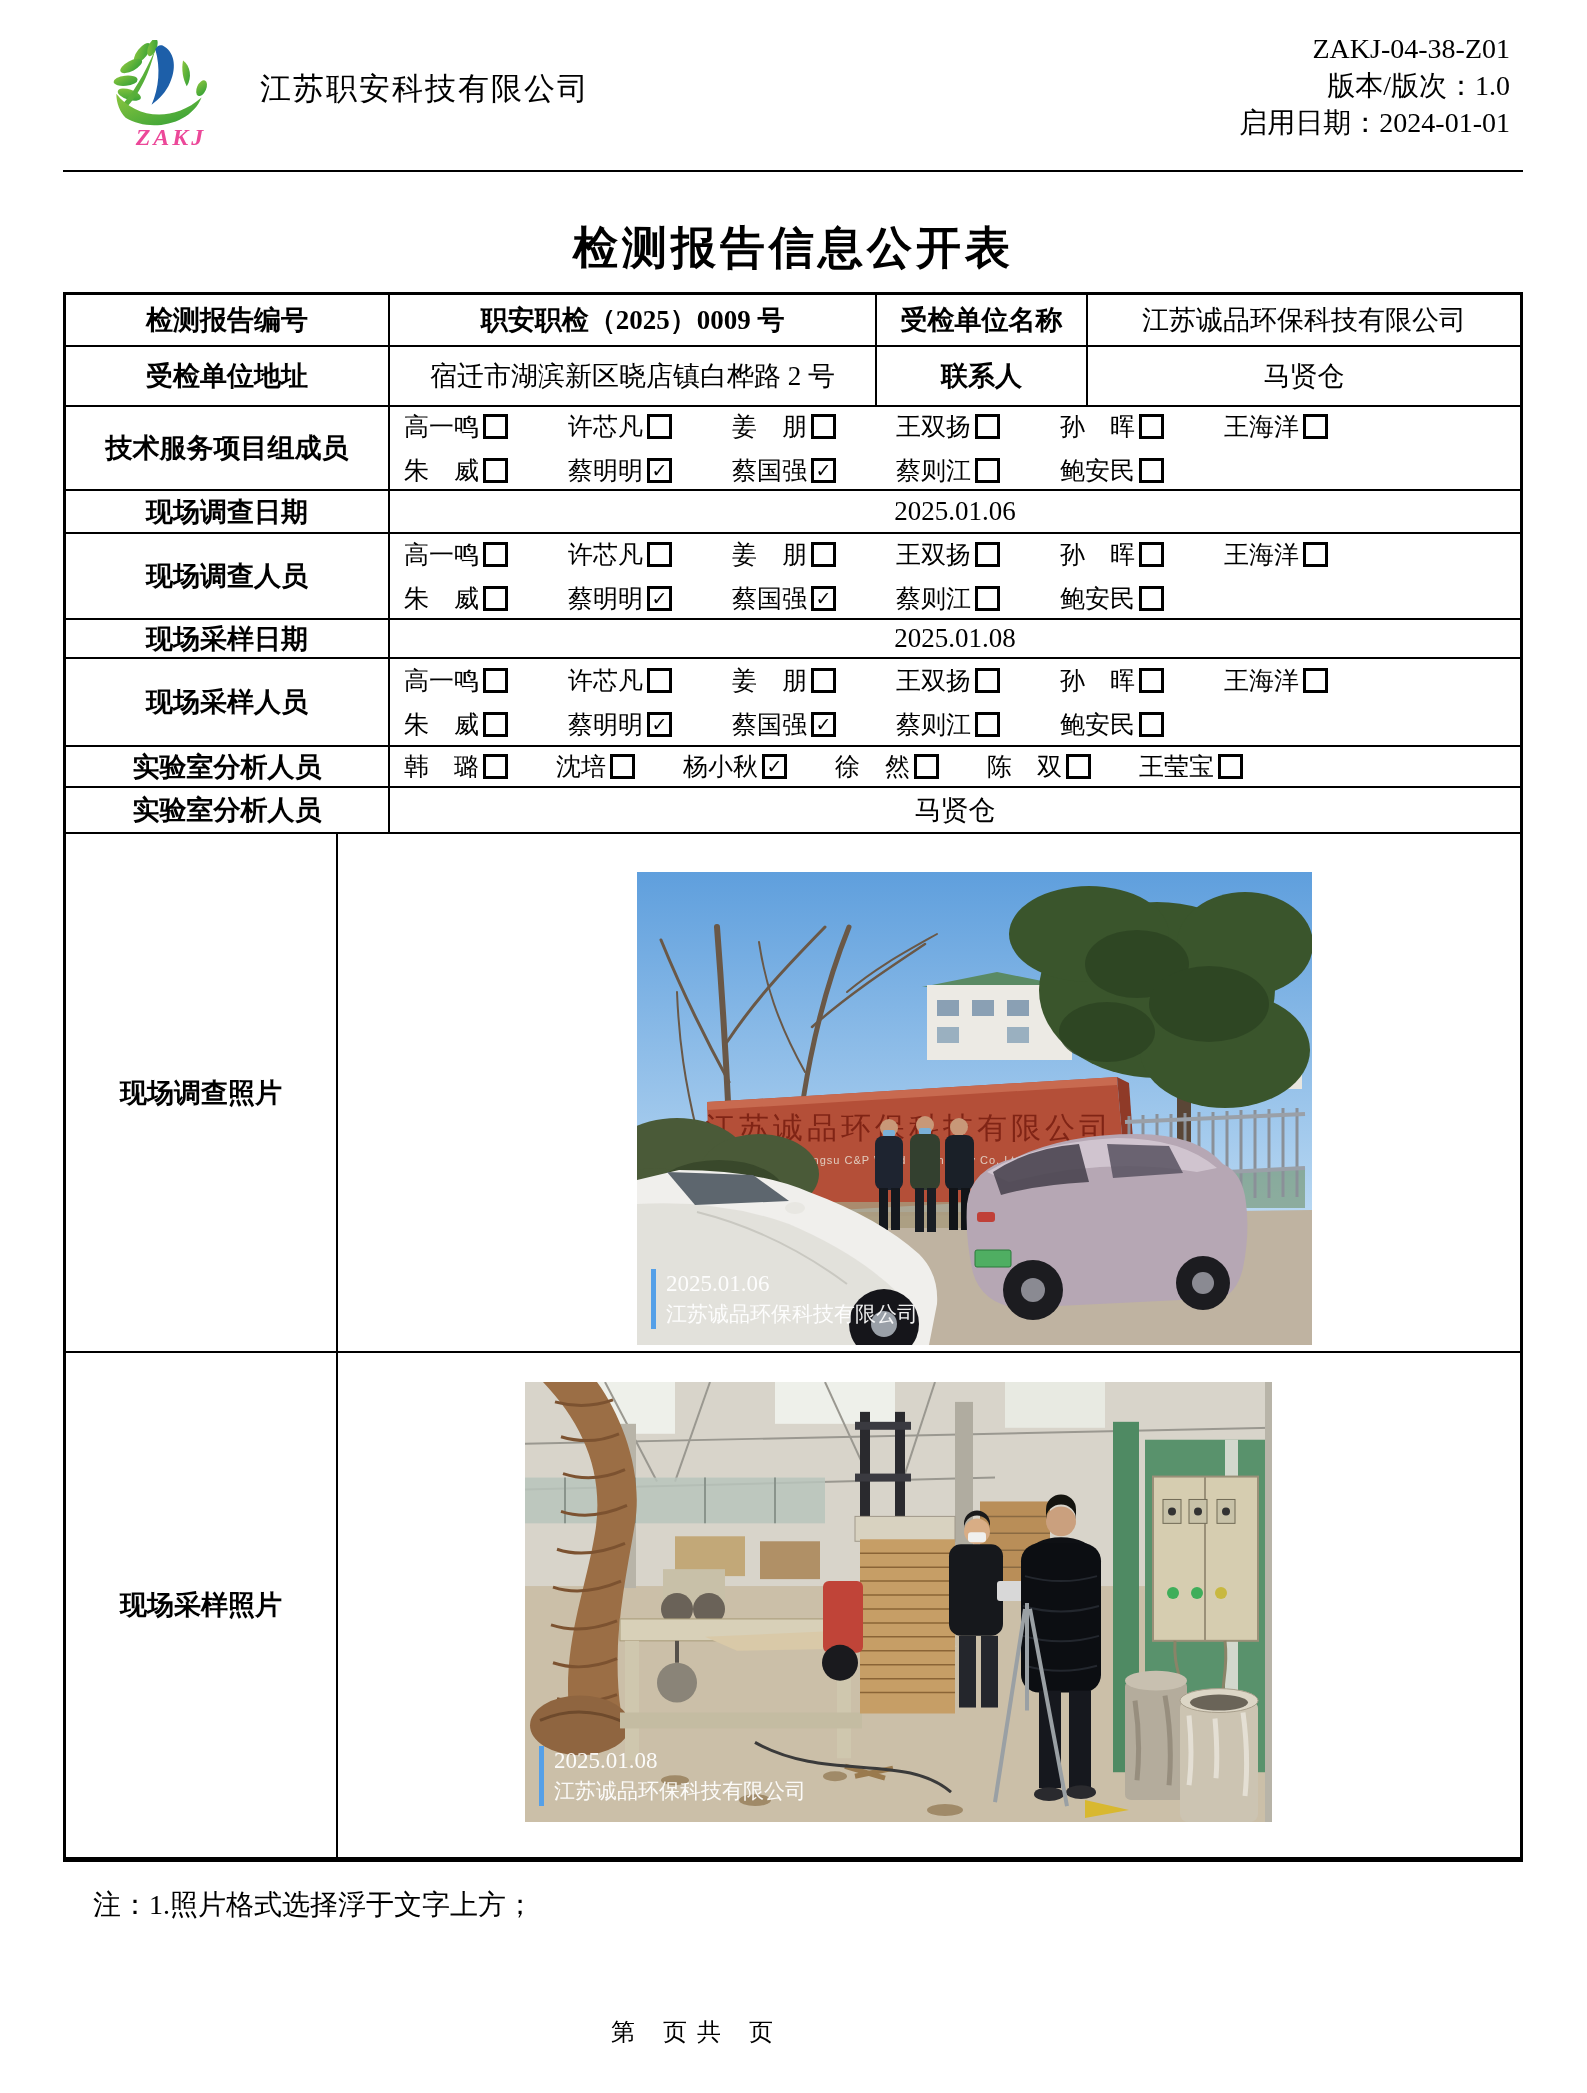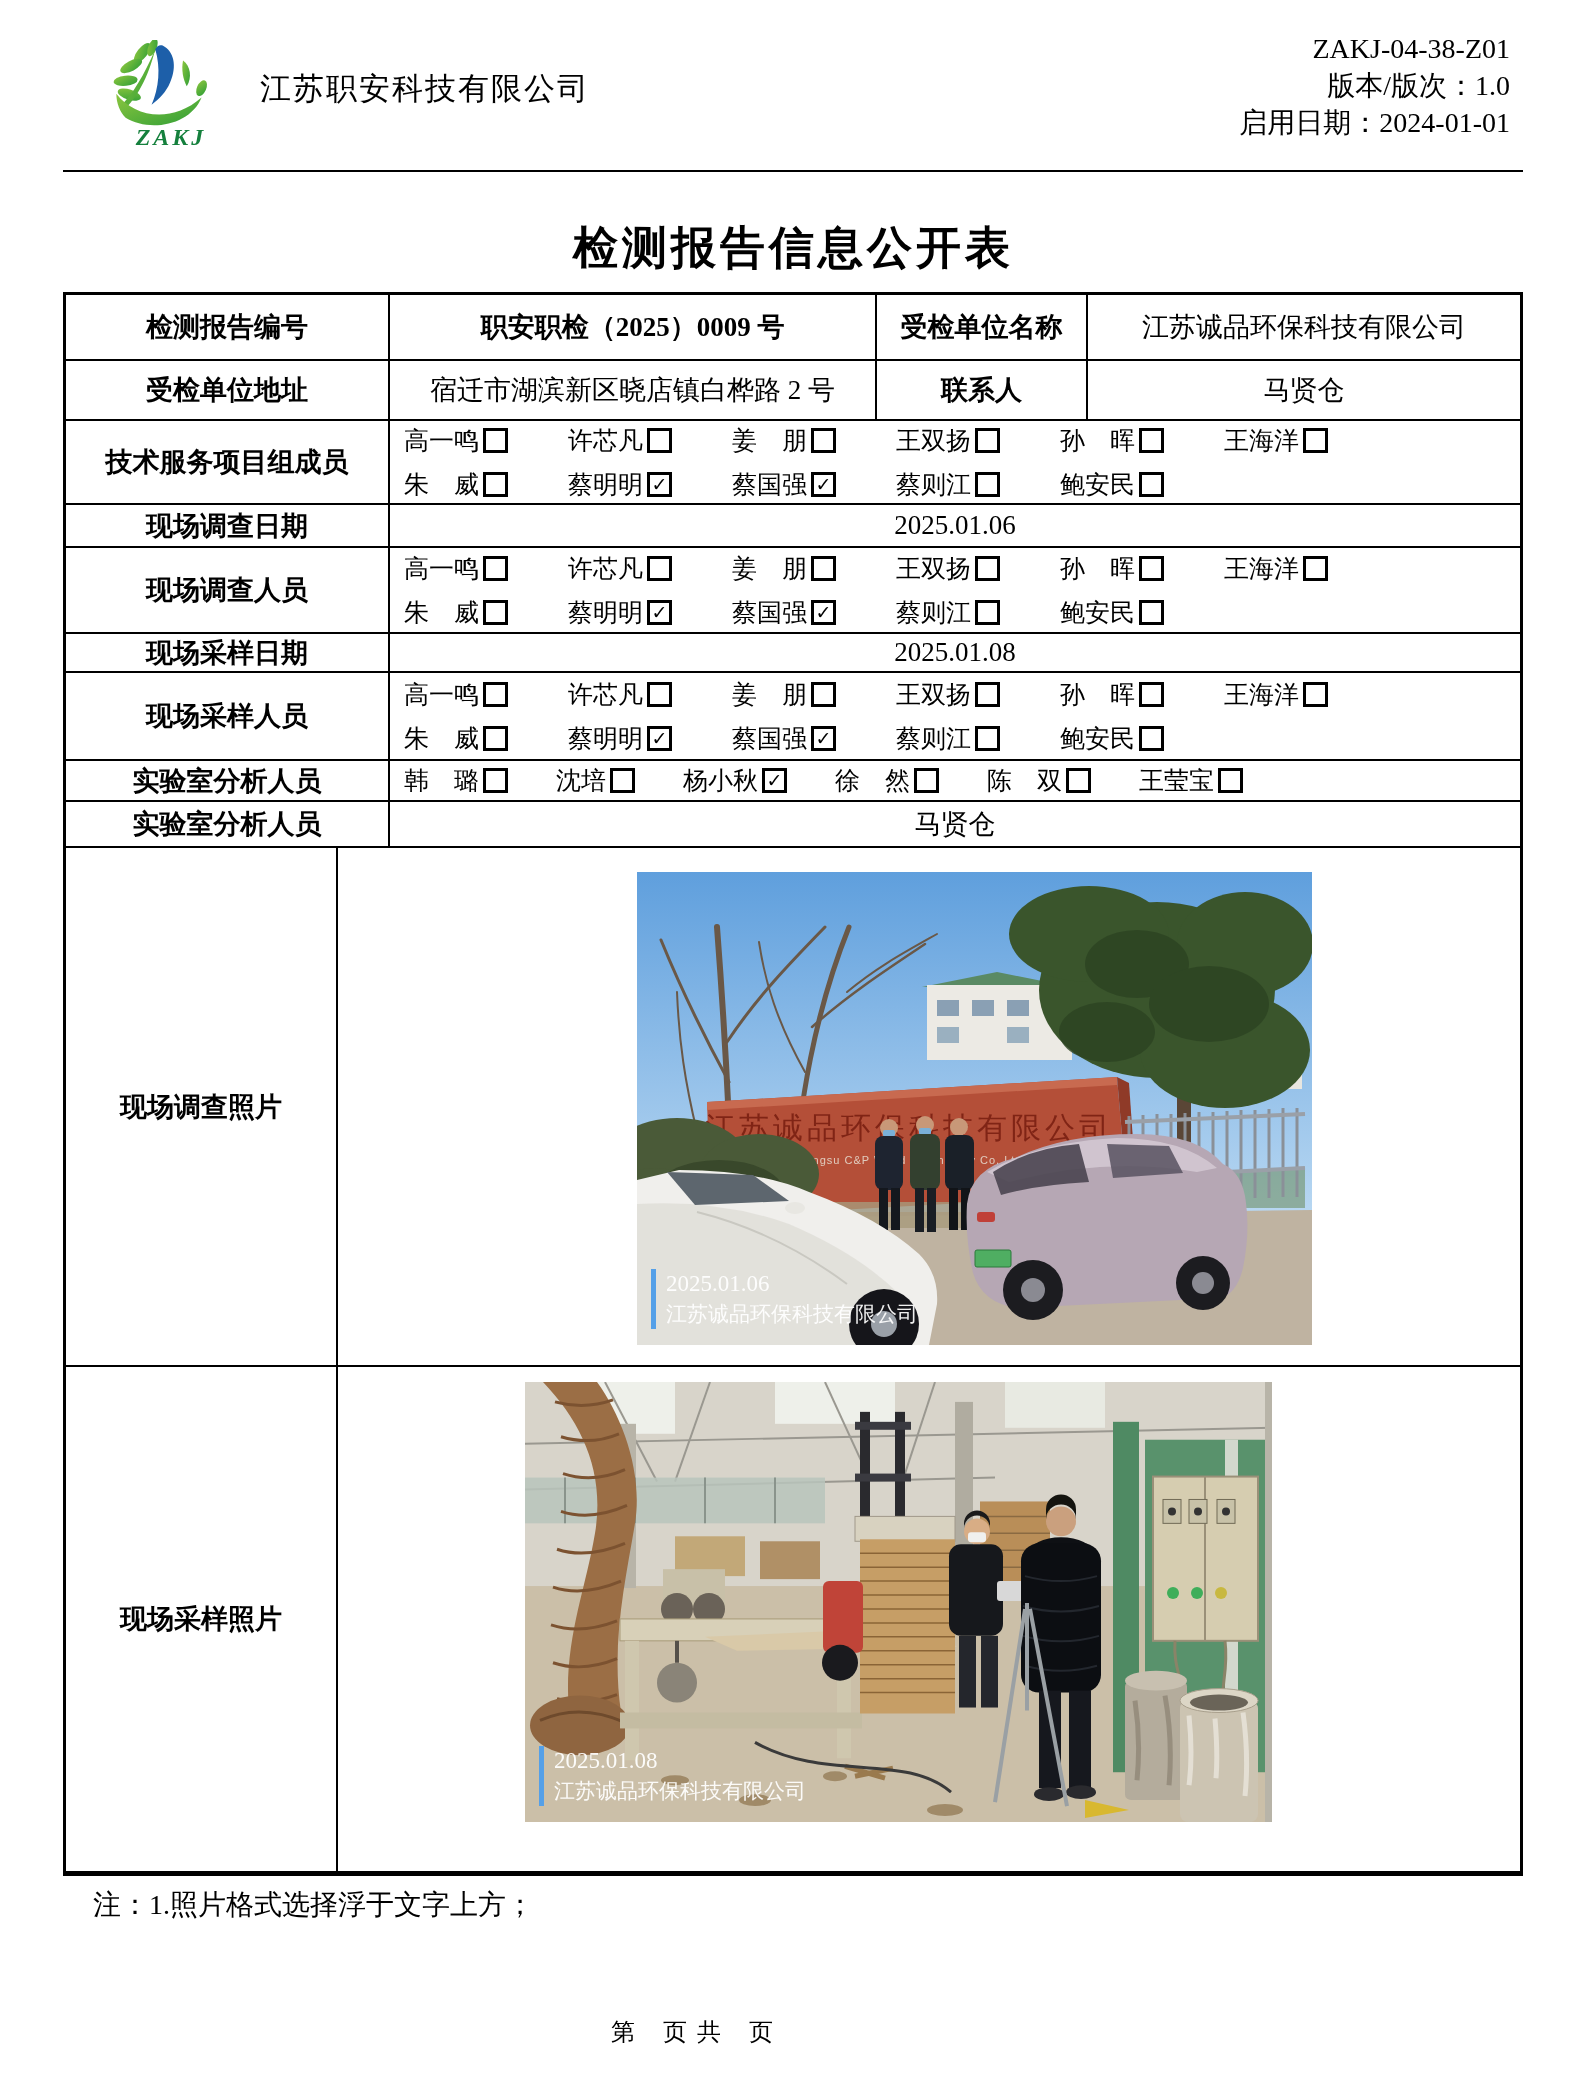--- a/index.html
+++ b/index.html
@@ -3,21 +3,21 @@
 <meta charset="utf-8">
 <style>
   html,body{margin:0;padding:0;background:#fff;}
   #page{position:relative;width:1587px;height:2093px;background:#fff;color:#000;
         font-family:"Liberation Serif","DejaVu Serif",serif;overflow:hidden;}
 
   
   .logo-wrap{position:absolute;left:96px;top:40px;width:150px;height:112px;}
   .logo-svg{width:126px;height:88px;display:block;margin:0 auto;}
   .logo-zakj{display:block;text-align:center;font-size:24px;font-weight:bold;font-style:italic;
-             color:#15803d;letter-spacing:3px;margin-top:-4px;}
+             color:#ec4899;letter-spacing:3px;margin-top:-4px;}
   .hdr-company{position:absolute;left:260px;top:68px;font-size:31px;letter-spacing:2px;}
   .hdr-meta{position:absolute;right:77px;top:30px;text-align:right;font-size:28px;line-height:37px;}
   .hdr-rule{position:absolute;left:63px;top:170px;width:1460px;height:2px;background:#000;}
 
   
   .doc-title{position:absolute;left:0;top:212px;width:1587px;text-align:center;
              font-size:45px;font-weight:bold;letter-spacing:4px;margin-top:6px;}
 
   
   .tbl{position:absolute;left:63px;top:292px;width:1460px;border:3px solid #000;
@@ -95,21 +95,21 @@
     <div>版本/版次：1.0</div>
     <div>启用日期：2024-01-01</div>
   </div>
 
   <div class="hdr-rule"></div>
 
   <div class="doc-title">检测报告信息公开表</div>
 
   <div class="tbl">
 
-    <div class="tr" style="height:66px">
+    <div class="tr" style="height:52px">
       <div class="td w-lbl lbl">检测报告编号</div>
       <div class="td w-c2 bold">职安职检（2025）0009 号</div>
       <div class="td w-c3 lbl">受检单位名称</div>
       <div class="td w-rest">江苏诚品环保科技有限公司</div>
     </div>
 
     <div class="tr" style="height:60px">
       <div class="td w-lbl lbl">受检单位地址</div>
       <div class="td w-c2">宿迁市湖滨新区晓店镇白桦路 2 号</div>
       <div class="td w-c3 lbl">联系人</div>

